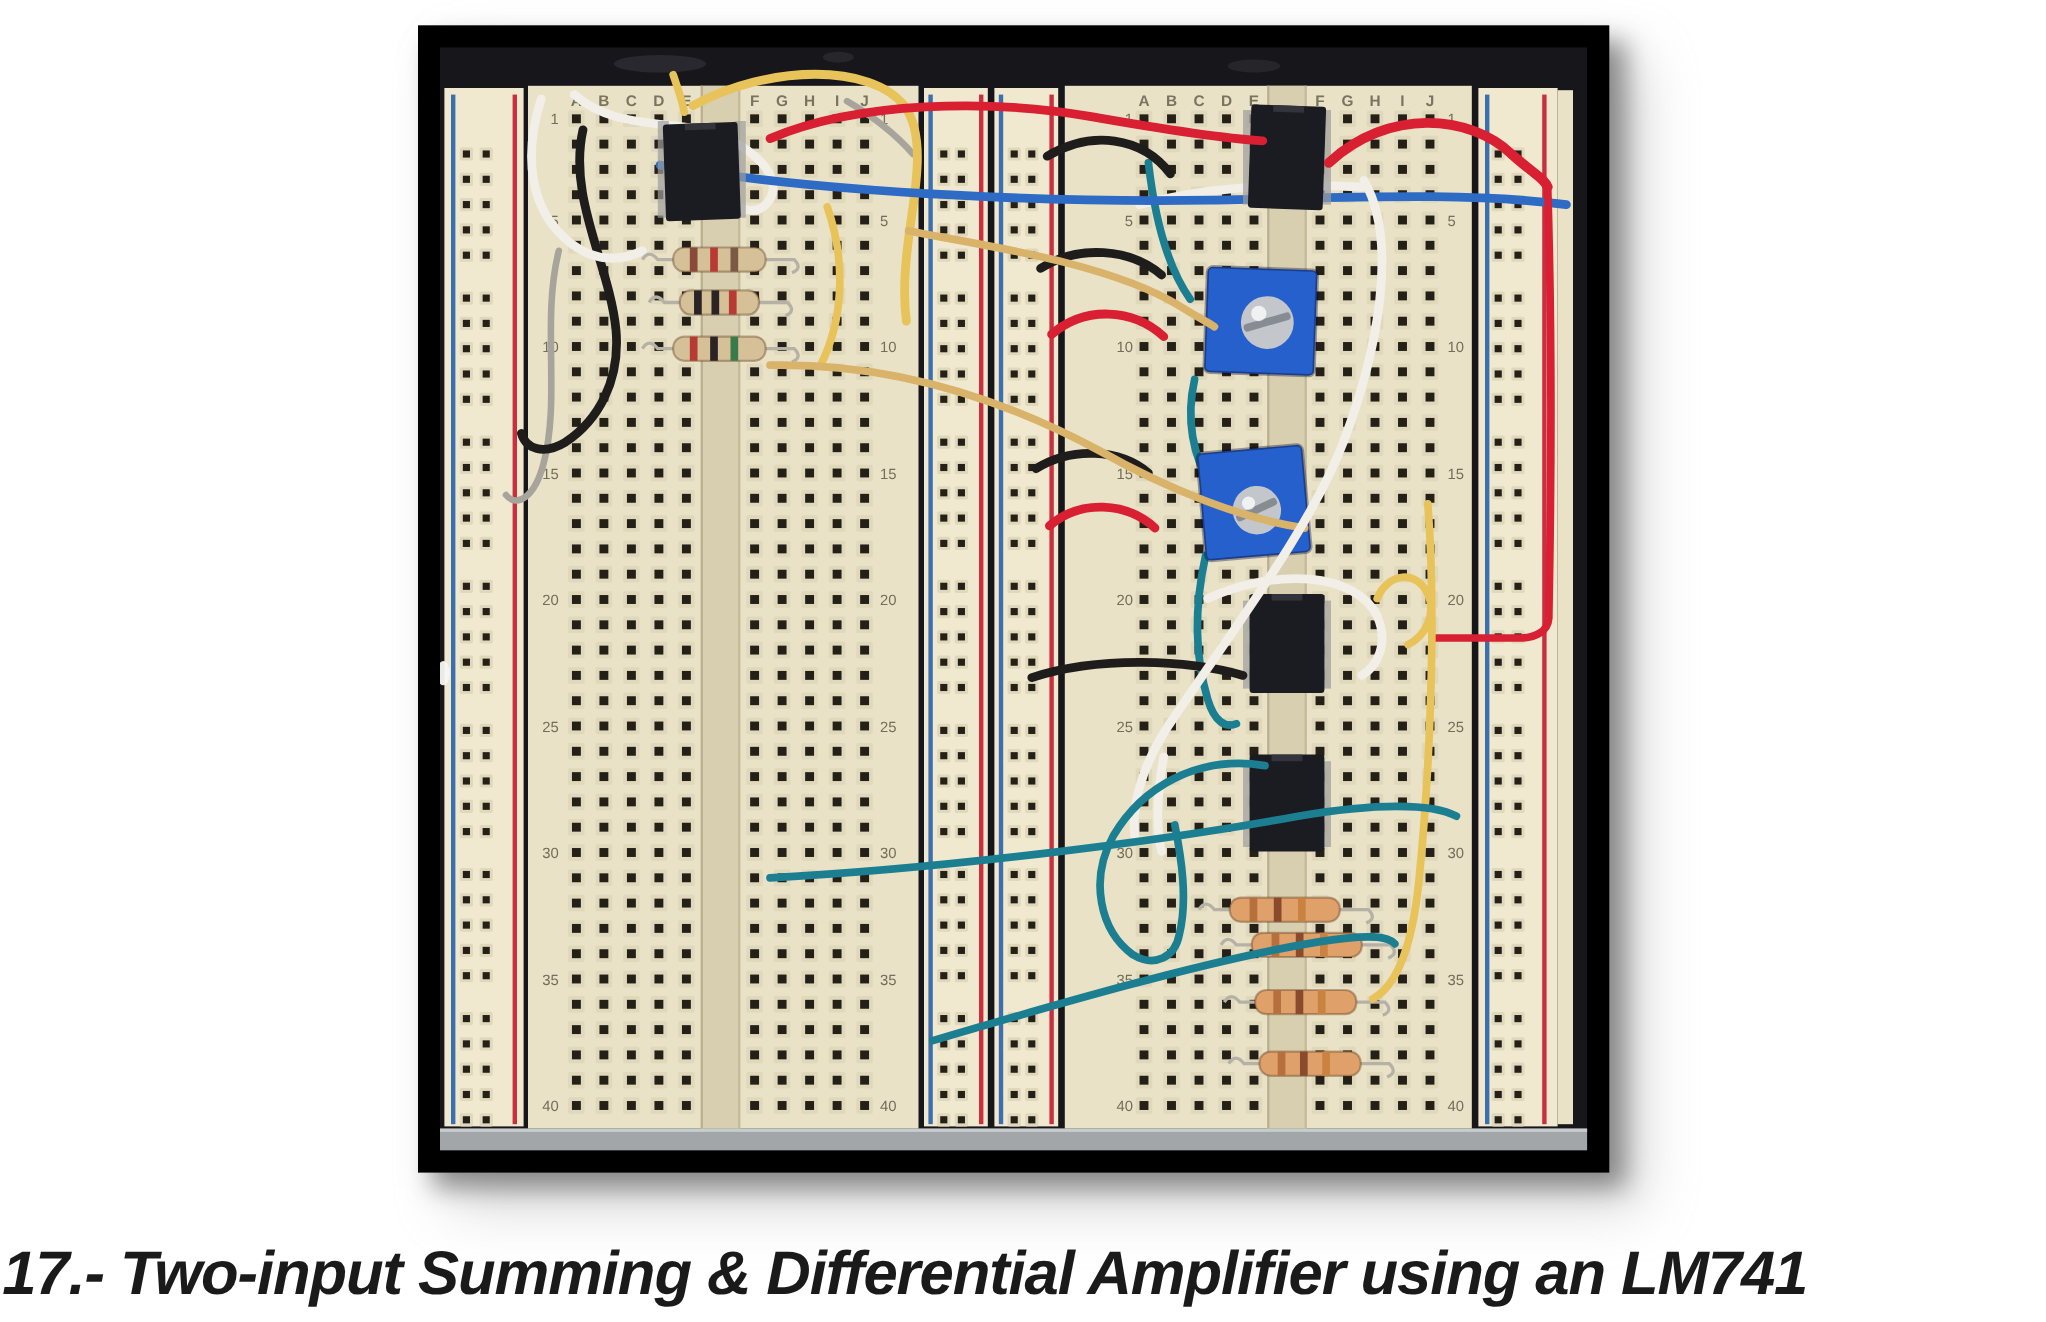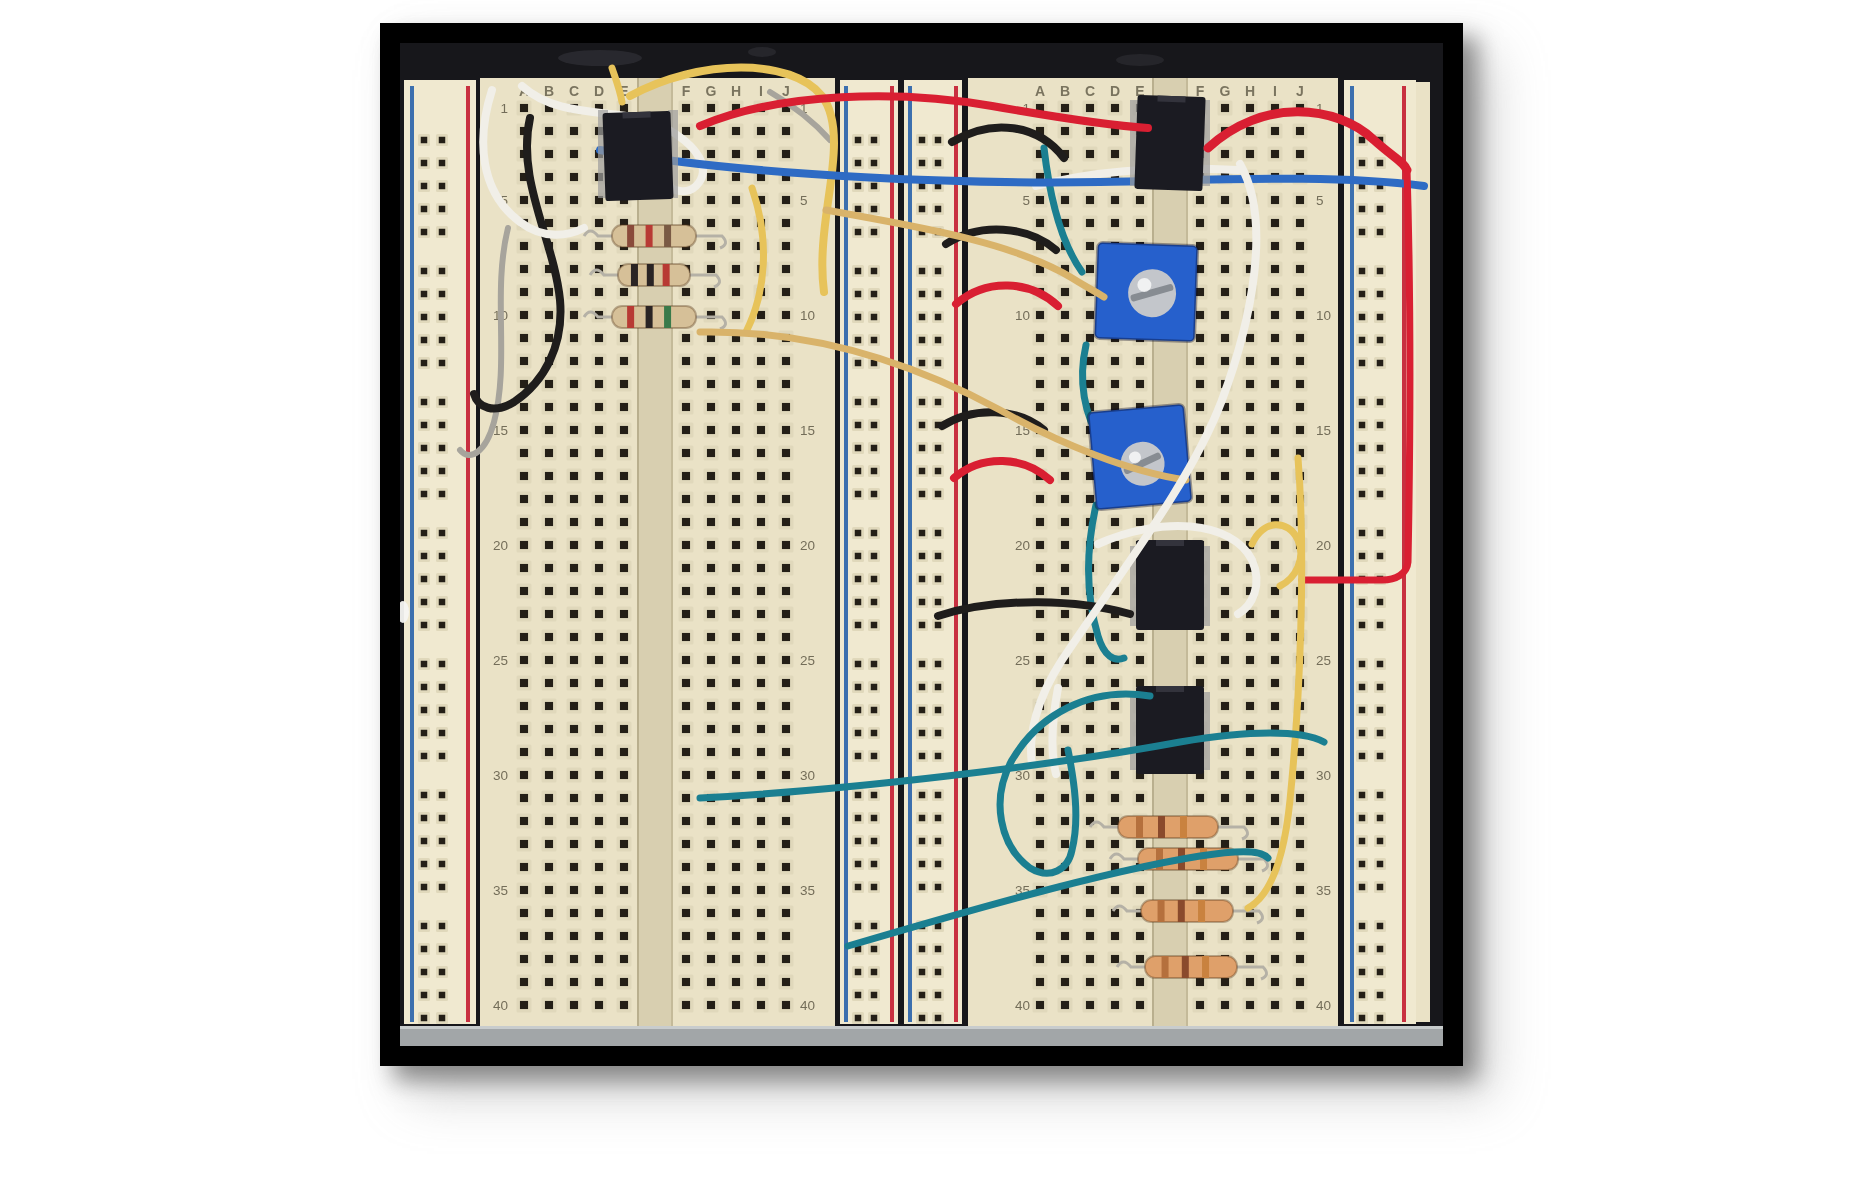--- a/index.html
+++ b/index.html
@@ -2423,13 +2423,14 @@
         <path d="M1058,688 C1052,720 1050,750 1056,774" style="stroke:var(--wire-white)" stroke-width="8"></path>
         <path d="M1252,544 C1262,520 1288,518 1298,540 C1306,558 1296,578 1280,586" style="stroke:var(--wire-yellow)" stroke-width="7"></path>
         <path d="M1298,458 C1306,560 1300,700 1290,800 C1284,860 1270,896 1248,908" style="stroke:var(--wire-yellow)" stroke-width="7"></path>
         <path d="M1150,696 C1088,686 1038,716 1012,760 C990,800 1000,846 1030,868 C1050,880 1068,870 1072,850 C1080,818 1074,780 1068,750" style="stroke:var(--wire-teal)" stroke-width="7"></path>
         <path d="M848,946 C950,916 1100,872 1200,856 C1244,849 1262,851 1268,858" style="stroke:var(--wire-teal)" stroke-width="7"></path>
         <path d="M700,798 C850,790 1050,766 1180,742 C1250,730 1302,730 1324,742" style="stroke:var(--wire-teal)" stroke-width="7"></path>
       </g>
     </svg>
   </figure>
 
+  <div class="caption">17.- Two-input Summing &amp; Differential Amplifier using an LM741</div>
 </div>
 
 </body></html>

